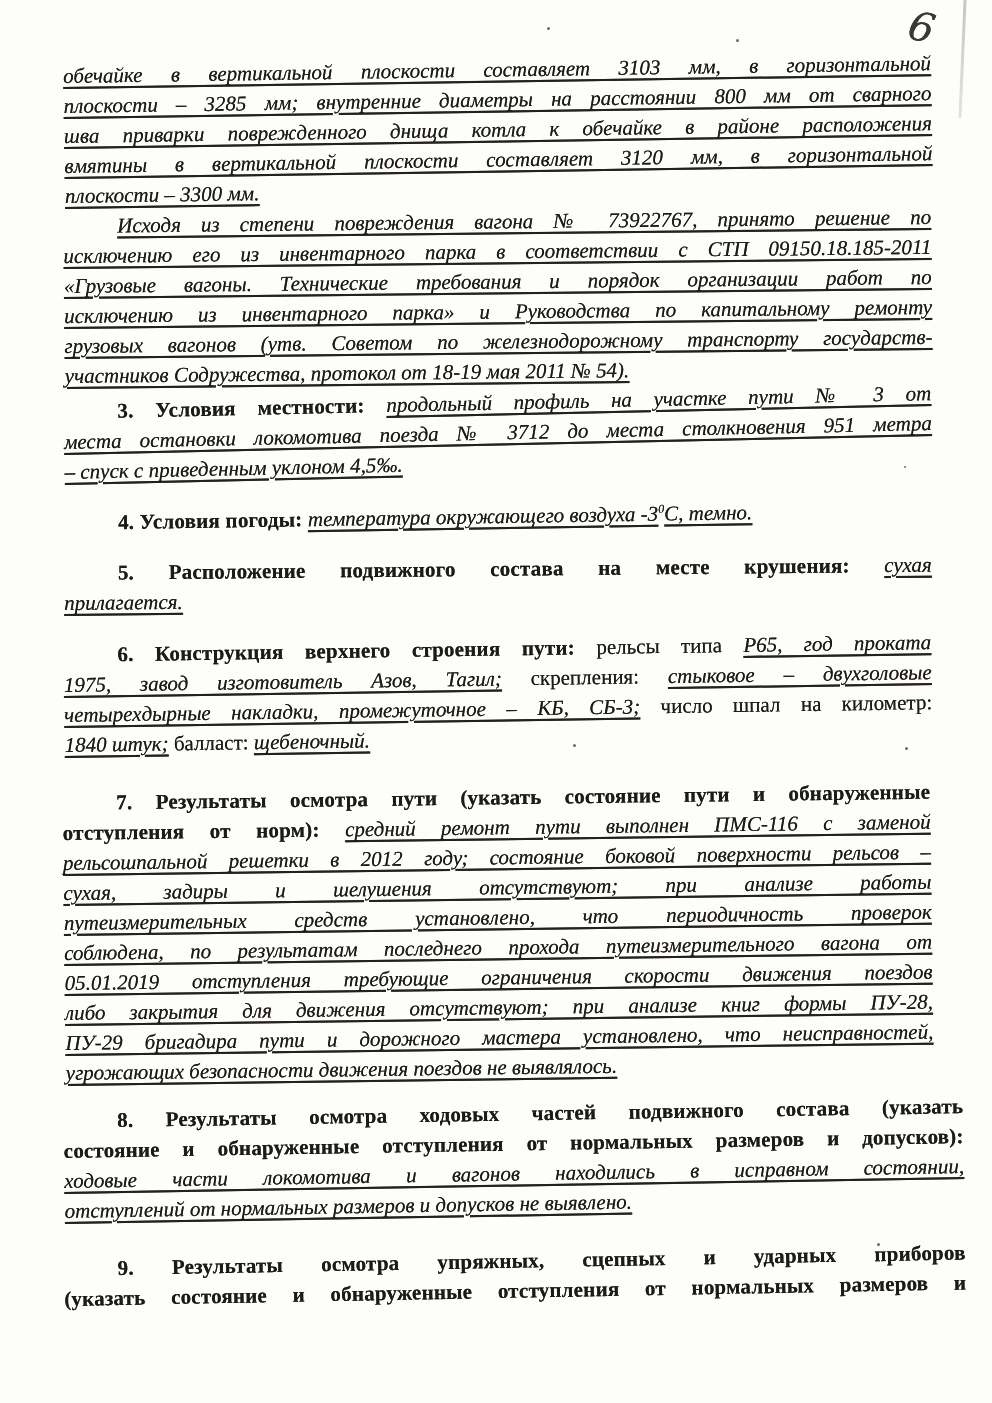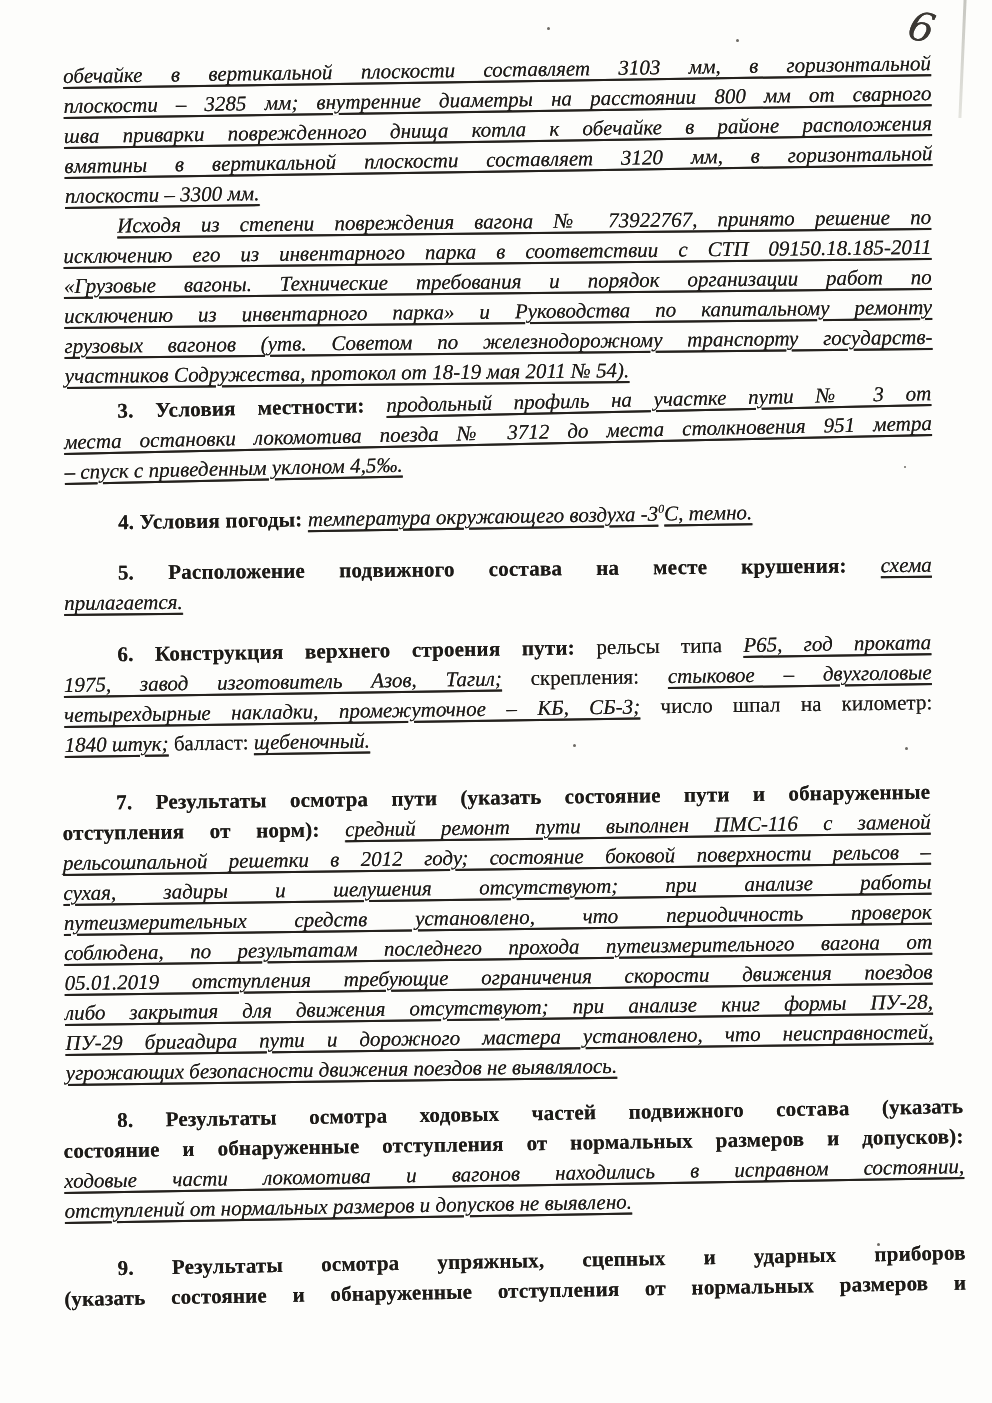--- a/index.html
+++ b/index.html
@@ -122,21 +122,21 @@
       </div>
       <div class="para" data-name="section-3-terrain">
         <div class="line just" data-name="text-line"><span class="seg-b" data-name="form-label-text">3. Условия местности: </span><span class="seg-i" data-name="filled-entry-text">продольный профиль на участке пути № 3 от</span></div>
         <div class="line just" data-name="text-line"><span class="seg-i" data-name="filled-entry-text">места остановки локомотива поезда № 3712 до места столкновения 951 метра</span></div>
         <div class="line" data-name="text-line"><span class="seg-i" data-name="filled-entry-text">– спуск с приведенным уклоном 4,5‰.</span></div>
       </div>
       <div class="para" data-name="section-4-weather">
         <div class="line" data-name="text-line"><span class="seg-b" data-name="form-label-text">4. Условия погоды: </span><span class="seg-i" data-name="filled-entry-text">температура окружающего воздуха -3</span><span class="seg-sup" data-name="superscript-text">0</span><span class="seg-i" data-name="filled-entry-text">С, темно.</span></div>
       </div>
       <div class="para" data-name="section-5-rolling-stock-position">
-        <div class="line just" data-name="text-line"><span class="seg-b" data-name="form-label-text">5. Расположение подвижного состава на месте крушения: </span><span class="seg-i" data-name="filled-entry-text"> схема</span></div>
+        <div class="line just" data-name="text-line"><span class="seg-b" data-name="form-label-text">5. Расположение подвижного состава на месте крушения: </span><span class="seg-i" data-name="filled-entry-text"> сухая</span></div>
         <div class="line" data-name="text-line"><span class="seg-i" data-name="filled-entry-text">прилагается.</span></div>
       </div>
       <div class="para" data-name="section-6-track-structure">
         <div class="line just" data-name="text-line"><span class="seg-b" data-name="form-label-text">6. Конструкция верхнего строения пути: </span><span class="seg-r" data-name="form-printed-text">рельсы типа </span><span class="seg-i" data-name="filled-entry-text">Р65, год проката</span></div>
         <div class="line just" data-name="text-line"><span class="seg-i" data-name="filled-entry-text">1975, завод изготовитель Азов, Тагил;</span><span class="seg-r" data-name="form-printed-text"> скрепления: </span><span class="seg-i" data-name="filled-entry-text">стыковое – двухголовые</span></div>
         <div class="line just" data-name="text-line"><span class="seg-i" data-name="filled-entry-text">четырехдырные накладки, промежуточное – КБ, СБ-3;</span><span class="seg-r" data-name="form-printed-text"> число шпал на километр:</span></div>
         <div class="line" data-name="text-line"><span class="seg-i" data-name="filled-entry-text">1840 штук;</span><span class="seg-r" data-name="form-printed-text"> балласт: </span><span class="seg-i" data-name="filled-entry-text">щебеночный.</span></div>
       </div>
       <div class="para" data-name="section-7-track-inspection">
         <div class="line just" data-name="text-line"><span class="seg-b" data-name="form-label-text">7. Результаты осмотра пути (указать состояние пути и обнаруженные</span></div>

